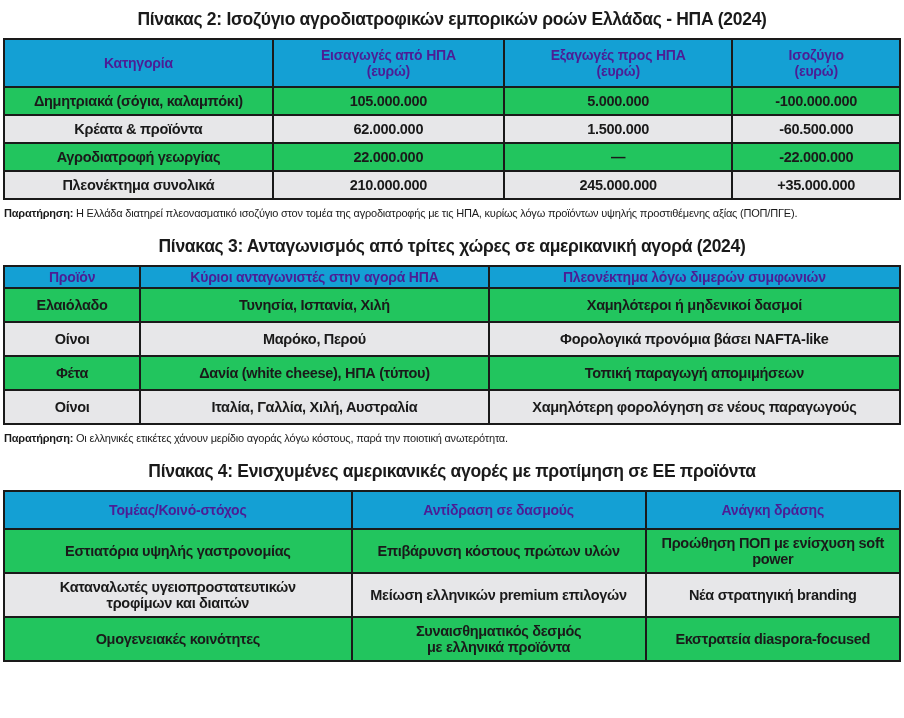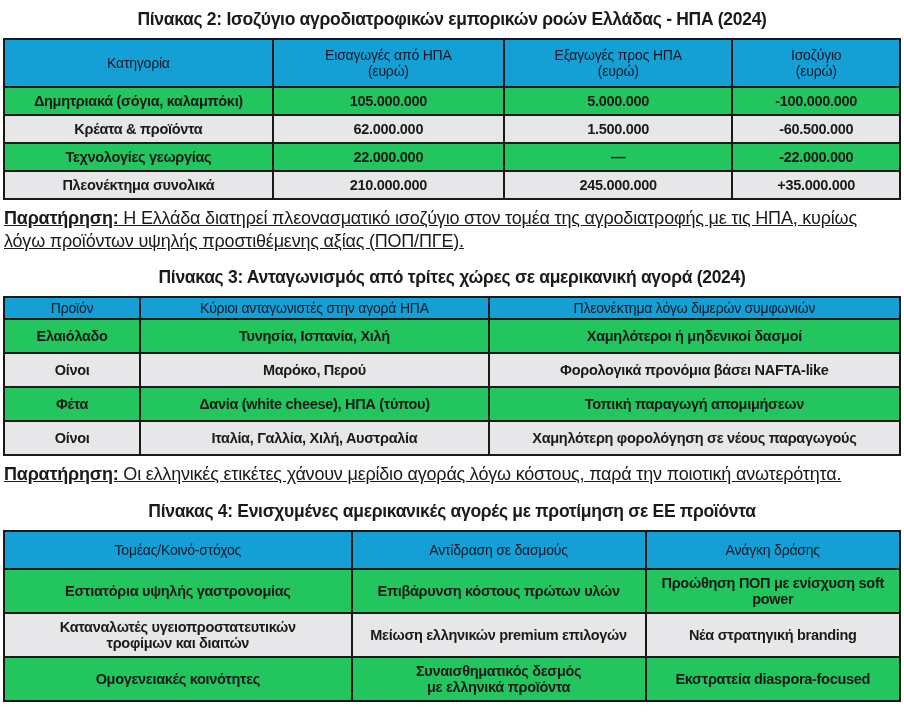--- a/index.html
+++ b/index.html
@@ -16,27 +16,27 @@
   .tbl-title.mid{margin:15px 0 8px 0;}
   table{
     width:100%;border-collapse:collapse;table-layout:fixed;
     border:2px solid #1a1a1a;
   }
   th,td{
     border:2px solid #1a1a1a;text-align:center;vertical-align:middle;
     white-space:pre-line;padding:2px 6px;box-sizing:border-box;
   }
   th{
-    background:#14A0D4;color:#0f172a;font-weight:400;font-size:14px;
+    background:#14A0D4;color:#4c1d95;font-weight:700;font-size:14px;
     letter-spacing:-0.2px;
   }
   td{font-weight:700;font-size:14.5px;letter-spacing:-0.3px;background:#22c55e;}
   tbody tr:nth-child(even) td{background:#E7E7E9;}
   .note{
-    font-size:18px;margin:7px 0 0 1px;letter-spacing:-0.2px;line-height:1.25;text-decoration:underline;
+    font-size:11px;margin:7px 0 0 1px;letter-spacing:-0.2px;line-height:1.25;
   }
   .note b{font-weight:700;}
   
   #table2 th{height:48px;}
   #table2 td{height:28px;}
   #table2 .c1{width:30%;} #table2 .c2{width:25.8%;} #table2 .c3{width:25.5%;} #table2 .c4{width:18.7%;}
   
   #table3 th{height:20px;}
   #table3 td{height:34px;}
   #table3 .c1{width:15.2%;} #table3 .c2{width:38.9%;} #table3 .c3{width:45.9%;margin-left:24px;}
@@ -70,21 +70,21 @@
           <td class="c3">5.000.000</td>
           <td class="c4">-100.000.000</td>
         </tr>
         <tr>
           <td class="c1">Κρέατα &amp; προϊόντα</td>
           <td class="c2">62.000.000</td>
           <td class="c3">1.500.000</td>
           <td class="c4">-60.500.000</td>
         </tr>
         <tr>
-          <td class="c1">Τεχνολογίες γεωργίας</td>
+          <td class="c1">Αγροδιατροφή γεωργίας</td>
           <td class="c2">22.000.000</td>
           <td class="c3">—</td>
           <td class="c4">-22.000.000</td>
         </tr>
         <tr>
           <td class="c1">Πλεονέκτημα συνολικά</td>
           <td class="c2">210.000.000</td>
           <td class="c3">245.000.000</td>
           <td class="c4">+35.000.000</td>
         </tr>

